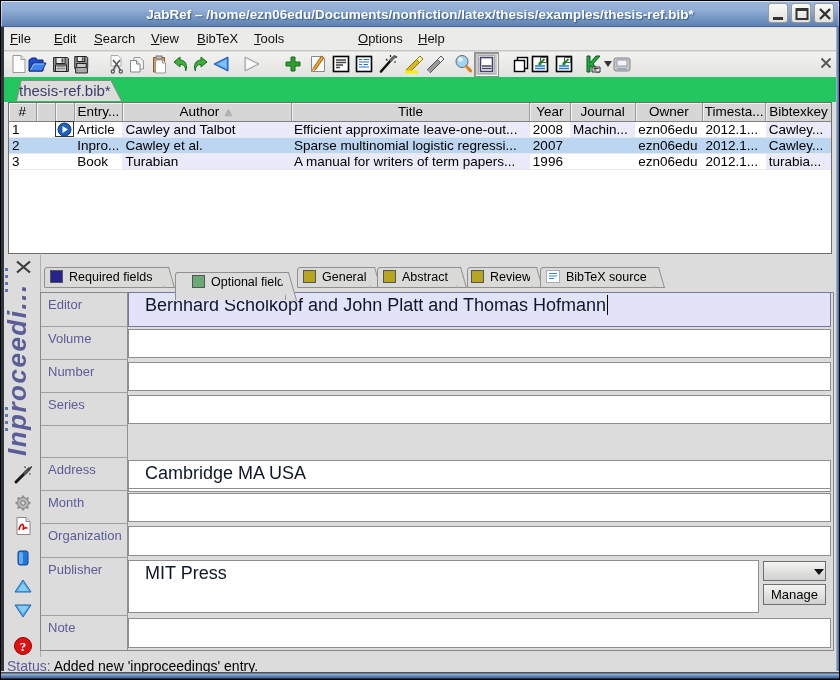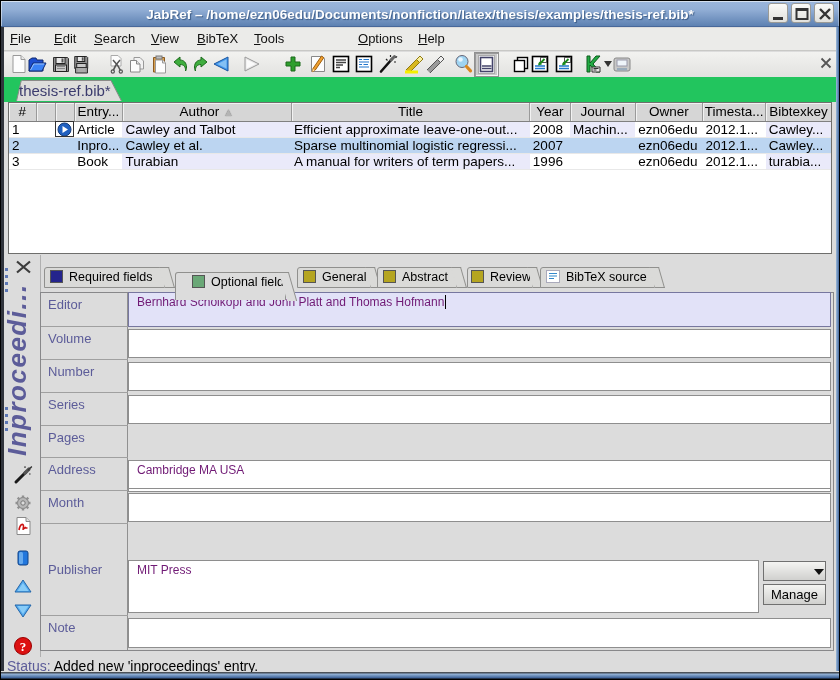--- a/index.html
+++ b/index.html
@@ -47,21 +47,21 @@
 .etab .sq { display:inline-block; width:13px; height:13px; vertical-align:-2px; margin-right:6px; border:1px solid #555; }
 .etab.seltab { top:17px; height:28px; background:#dcdcdc; z-index:6; border-bottom:none;padding-left:16px; }
 .etab.seltab:after { border-bottom:none; }
 
 
 #fields { position:absolute; left:36px; top:37px; width:794px; height:359px; border:1px solid #88888a; background:#dcdcdc; }
 #fields:before { content:""; position:absolute; left:86px; top:0; width:1px; height:357px; background:#909090; }
 .frow { position:absolute; left:0; width:792px; }
 .flabel { position:absolute; left:0; top:0; width:87px; height:100%; color:#5c5c99; font-size:13px; padding:4px 0 0 7px; }
 .fsep { position:absolute; left:0; bottom:0; width:87px; height:1px; background:#a0a0a0; }
-.finput { position:absolute; left:87px; top:2px; right:2px; background:#fff; border:1px solid #8e8e8e; font-size:12px; padding:2px 0 0 8px; color:#701a75; }
+.finput { position:absolute; left:87px; top:2px; right:2px; background:#fff; border:1px solid #8e8e8e; font-size:18px; padding:2px 0 0 16px; color:#0f172a; }
 #statusbar { position:absolute; left:4px; top:657px; width:832px; height:15px; background:#dcdcdc; font-size:14px; line-height:14px; padding:2px 0 0 3px; }
 </style>
 </head>
 <body>
 <div id="win"></div>
 <div id="title">JabRef – /home/ezn06edu/Documents/nonfiction/latex/thesis/examples/thesis-ref.bib*</div>
 <div class="winbtn" style="right:52px;">
     <svg width="16" height="16">
       <rect x="2" y="11" width="10" height="3" fill="#333"></rect>
     </svg>
@@ -369,33 +369,37 @@
         <div class="flabel">Number</div>
         <div class="fsep"></div>
         <div class="finput" style="height:29px;"></div>
       </div>
 <div class="frow" style="top:100px;height:33px;">
         <div class="flabel">Series</div>
         <div class="fsep"></div>
         <div class="finput" style="height:29px;"></div>
       </div>
 <div class="frow" style="top:133px;height:32px;">
-        <div class="flabel">Pages</div>
         <div class="fsep"></div>
         <div class="finput" style="height:28px;margin-top:36px;">209--216</div>
       </div>
 <div class="frow" style="top:198px;height:33px;">
         <div class="flabel">Month</div>
         <div class="fsep"></div>
         <div class="finput" style="height:29px;"></div>
       </div>
 <div class="frow" style="top:165px;height:33px;">
         <div class="flabel">Address</div>
         <div class="fsep"></div>
         <div class="finput" style="height:29px;">Cambridge MA USA</div>
+      </div>
+<div class="frow" style="top:231px;height:34px;">
+        <div class="flabel">Organization</div>
+        <div class="fsep"></div>
+        <div class="finput" style="height:30px;"></div>
       </div>
 <div class="frow" style="top:265px;height:58px;">
         <div class="flabel">Publisher</div>
         <div class="fsep"></div>
         <div class="finput" style="right:74px;height:53px;">MIT Press</div>
 <div style="position:absolute;left:722px;top:3px;width:63px;height:20px;background:linear-gradient(#f4f4f2,#d0d0ce);border:1px solid #707070;"><svg width="61" height="18">
             <path d="M50 7 L60 7 L55 13 Z" fill="#111"></path>
           </svg></div>
 <div style="position:absolute;left:722px;top:26px;width:63px;height:21px;background:linear-gradient(#f4f4f2,#d0d0ce);border:1px solid #707070;text-align:center;font-size:13px;line-height:19px;">Manage</div>
 </div>

